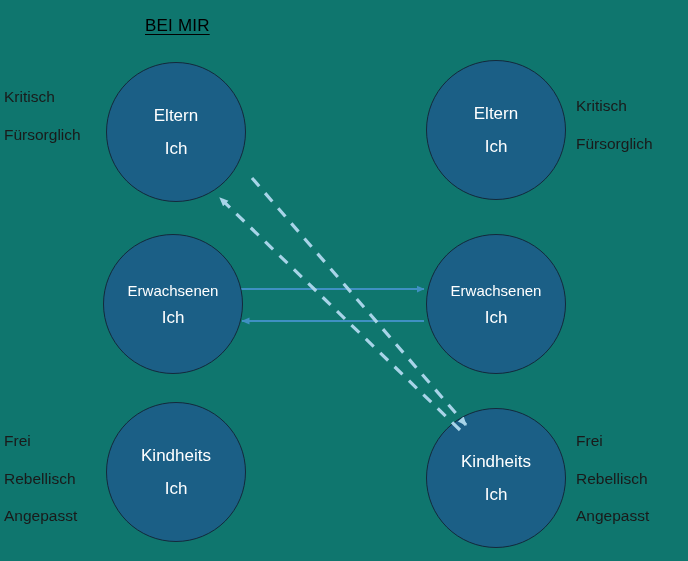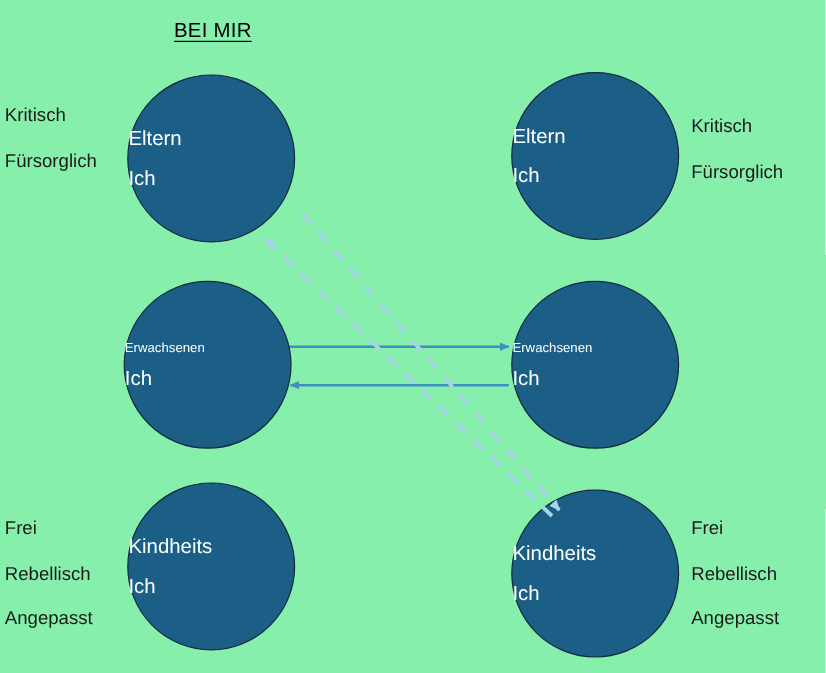--- a/index.html
+++ b/index.html
@@ -9,21 +9,21 @@
     background: #ffffff;
   }
   body {
     font-family: "Liberation Sans", sans-serif;
     -webkit-font-smoothing: antialiased;
   }
   #canvas {
     position: relative;
     width: 688px;
     height: 561px;
-    background: #86efac;
+    background: #0f766e;
     overflow: hidden;
   }
 
   
   .col-header {
     position: absolute;
     font-size: 17px;
     color: #000000;
     text-decoration: underline;
     text-underline-offset: 3px;
@@ -37,31 +37,32 @@
   .ego-circle {
     position: absolute;
     width: 140px;
     height: 140px;
     border-radius: 50%;
     background: #1b5f86;
     border: 1.6px solid #13293b;
     box-sizing: border-box;
     display: flex;
     flex-direction: column;
+    align-items: center;
     justify-content: center;
     color: #ffffff;
     z-index: 3;
   }
   .ego-circle .line1 {
     font-size: 17px;
     line-height: 1;
     margin-bottom: 16px;
   }
   .ego-circle.small-top .line1 {
-    font-size: 11px;
+    font-size: 15px;
     margin-bottom: 11px;
   }
   .ego-circle .line2 {
     font-size: 17px;
     line-height: 1;
   }
 
   
   #circle-eltern-mir        { left: 106px; top:  62px; }
   #circle-erwachsenen-mir   { left: 103px; top: 234px; }

